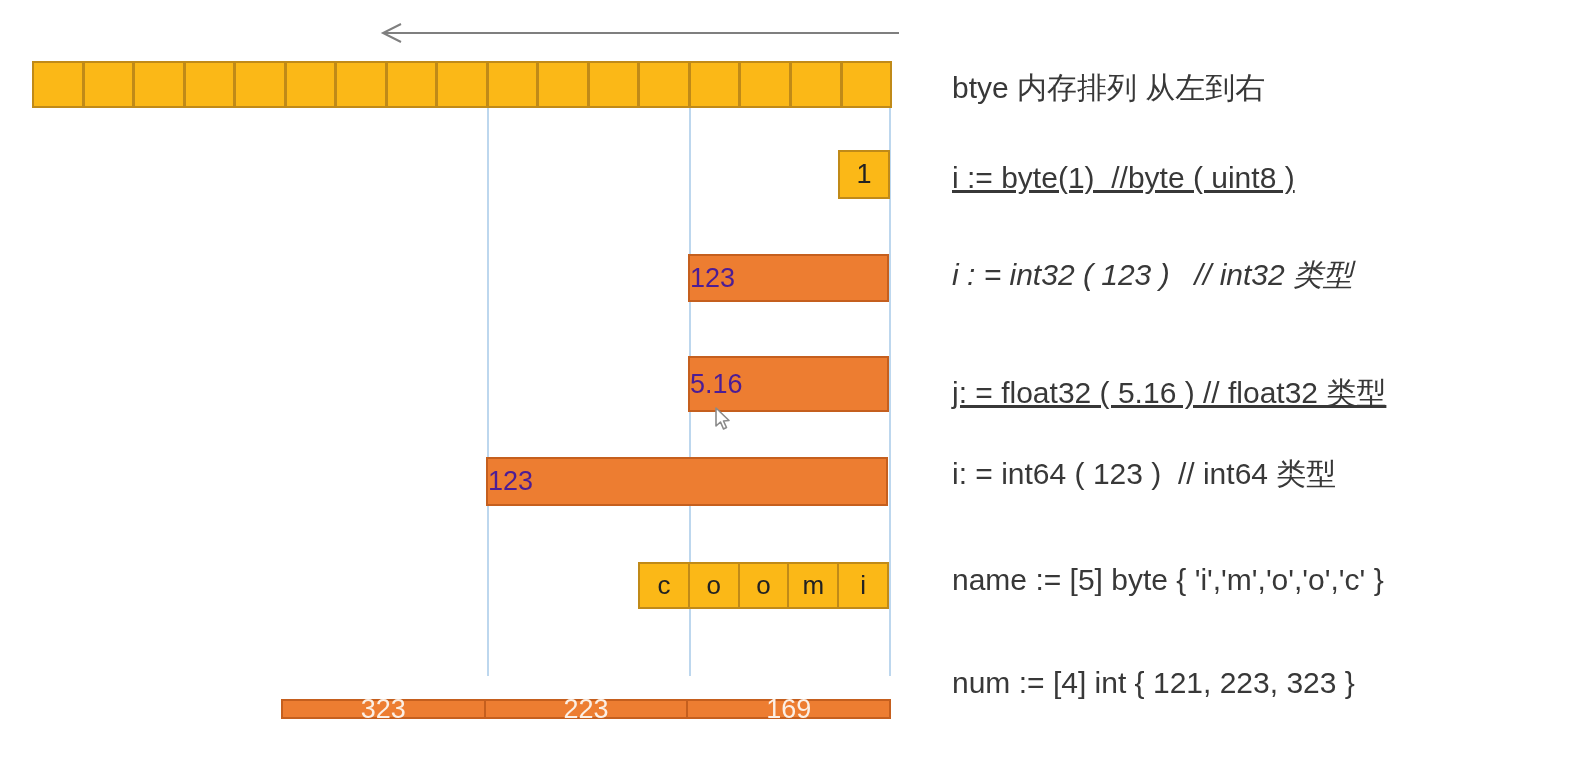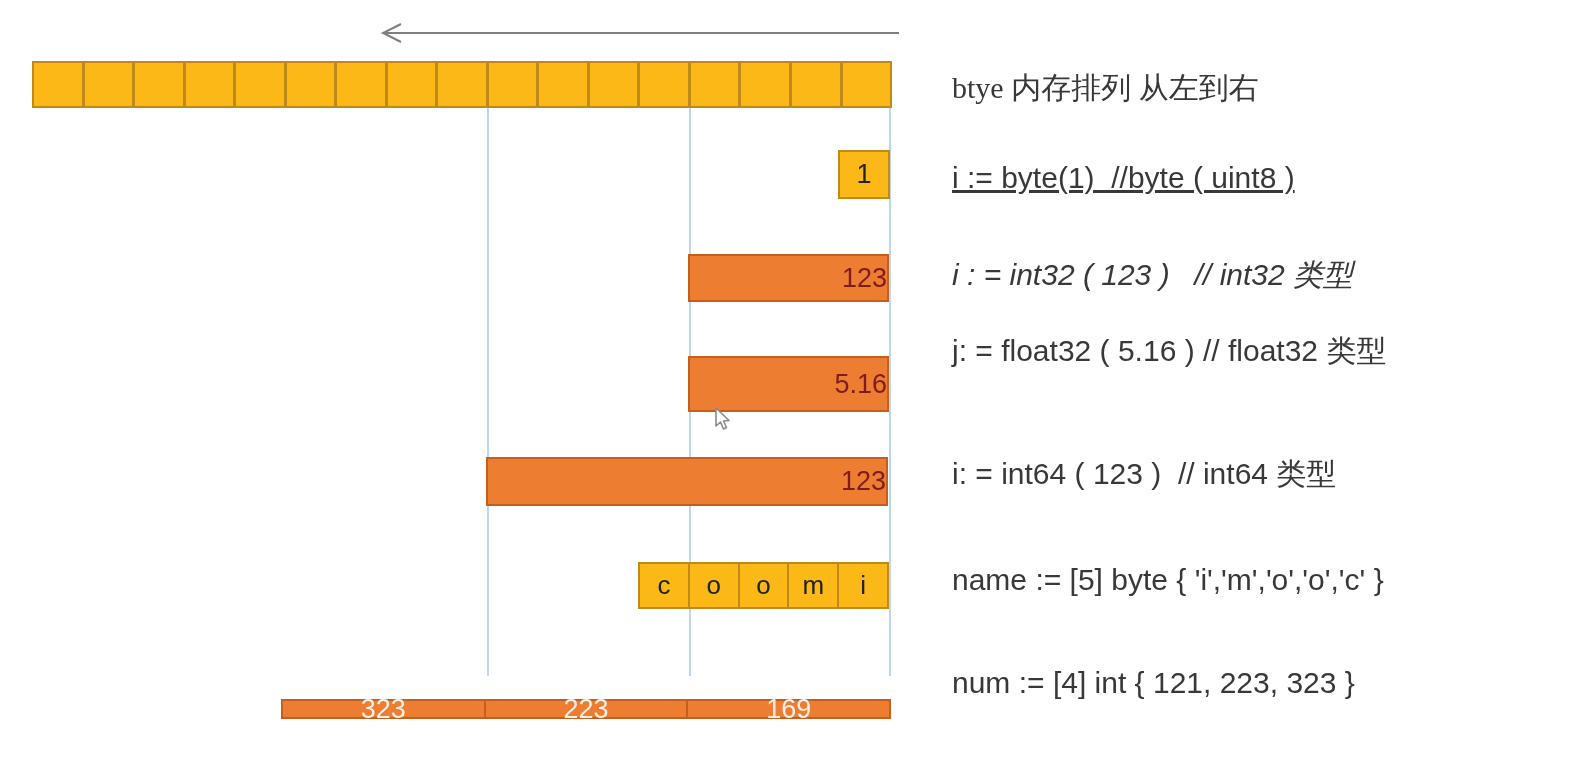--- a/index.html
+++ b/index.html
@@ -59,22 +59,22 @@
     font-size: 27px;
     z-index: 1;
   }
 
   
   .orange-block {
     background: var(--orange);
     border: 2px solid var(--orange-border);
     display: flex;
     align-items: center;
-    justify-content: flex-end;
-    color: #7f1d1d;
+    justify-content: flex-start;
+    color: #4c1d95;
     font-size: 27px;
     z-index: 1;
     box-sizing: border-box;
   }
 
   
   .cell-row { position: absolute; display: flex; z-index: 1; }
   .cell-row .yellow-cell {
     flex: 1 1 0;
     background: var(--yellow);
@@ -162,24 +162,24 @@
       <div class="yellow-cell">m</div>
       <div class="yellow-cell">i</div>
     </div>
 
   <div class="cell-row" style="left:281px; top:671px; width:610px; height:48px;">
       <div class="orange-cell">323</div>
       <div class="orange-cell">223</div>
       <div class="orange-cell">169</div>
     </div>
 
-  <div class="note" style="top:69px;font-family:Liberation Serif, serif;">btye 内存排列 从左到右</div>
+  <div class="note" style="top:69px;">btye 内存排列 从左到右</div>
   <div class="note" style="top:159px;text-decoration:underline;">i := byte(1)  //byte ( uint8 )</div>
   <div class="note" style="top:256px;font-style:italic;">i : = int32 ( 123 )   // int32 类型</div>
-  <div class="note" style="top:332px;">j: = float32 ( 5.16 ) // float32 类型</div>
+  <div class="note" style="top:374px;text-decoration:underline;">j: = float32 ( 5.16 ) // float32 类型</div>
   <div class="note" style="top:455px;">i: = int64 ( 123 )  // int64 类型</div>
   <div class="note" style="top:561px;">name := [5] byte { 'i','m','o','o','c' }</div>
   <div class="note" style="top:664px;">num := [4] int { 121, 223, 323 }</div>
 
   <svg class="abs" style="left:712px; top:406px; z-index:2;" width="22" height="26">
     <path d="M4,2 L4,20 L8.5,16 L11.5,23 L14.5,21.5 L11.5,15 L17,14.5 Z" fill="#ffffff" stroke="#8a8a8a" stroke-width="1.6" stroke-linejoin="round"></path>
   </svg>
 
 </div>
 

